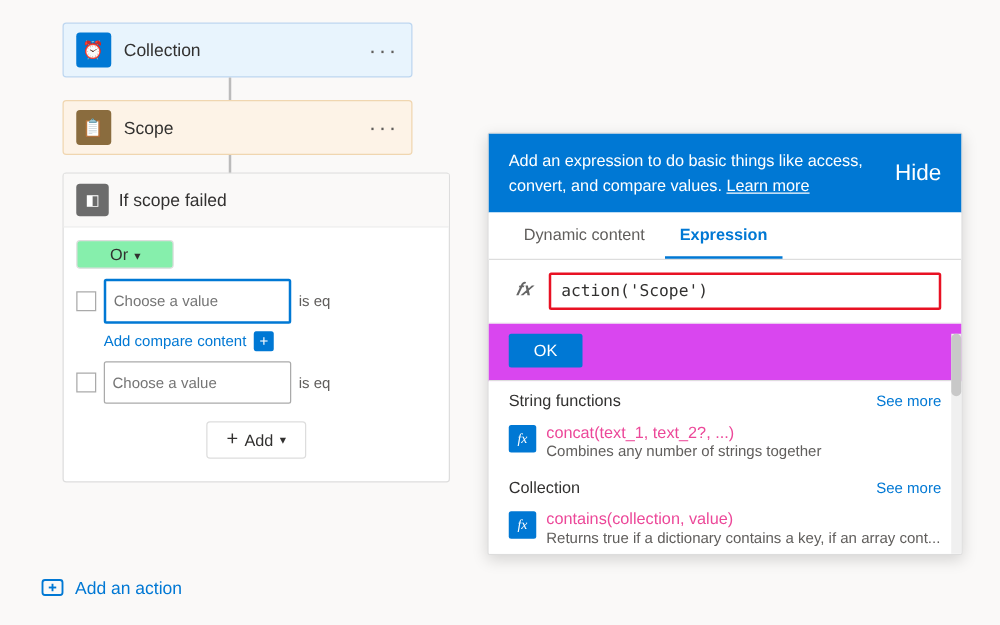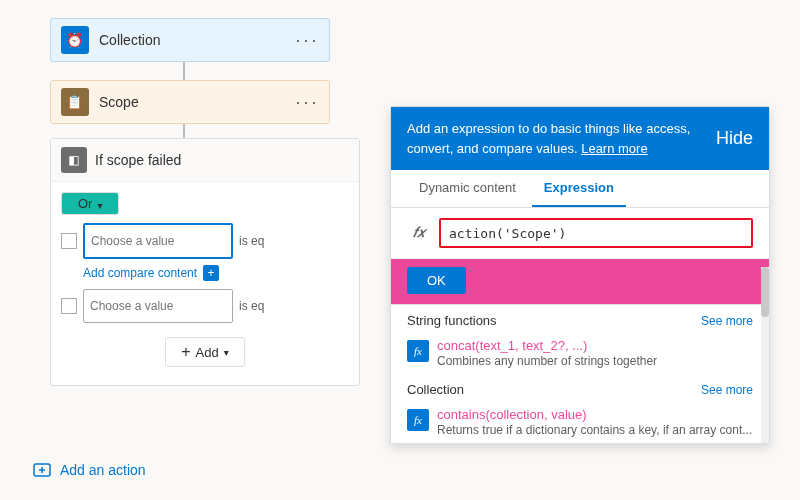--- a/index.html
+++ b/index.html
@@ -135,24 +135,24 @@
 
     .if-scope-body {
       padding: 10px;
     }
 
     .or-button {
       display: inline-flex;
       align-items: flex-end;
       border: 1px solid #ddd;
       border-radius: 3px;
-      padding: 3px 16px;
-      font-size: 13px;
-      color: #323130;
-      background: #14b8a6;
+      padding: 3px 26px;
+      font-size: 13px;
+      color: #323130;
+      background: #86efac;
       cursor: pointer;
       margin-bottom: 8px;
     }
 
     .or-button .chevron {
       margin-left: 5px;
       font-size: 10px;
     }
 
     .condition-row {
@@ -354,21 +354,21 @@
       border-radius: 2px;
       padding: 0 8px;
       font-size: 13px;
       font-family: 'Segoe UI', monospace;
       color: #323130;
       outline: none;
     }
 
     .expr-ok-row {
       padding: 8px 16px 10px;
-      background: #ec4899;
+      background: #d946ef;
       border-bottom: 1px solid #ddd;
     }
 
     .expr-ok-btn {
       background: #0078d4;
       color: white;
       border: none;
       border-radius: 2px;
       padding: 6px 20px;
       font-size: 13px;

